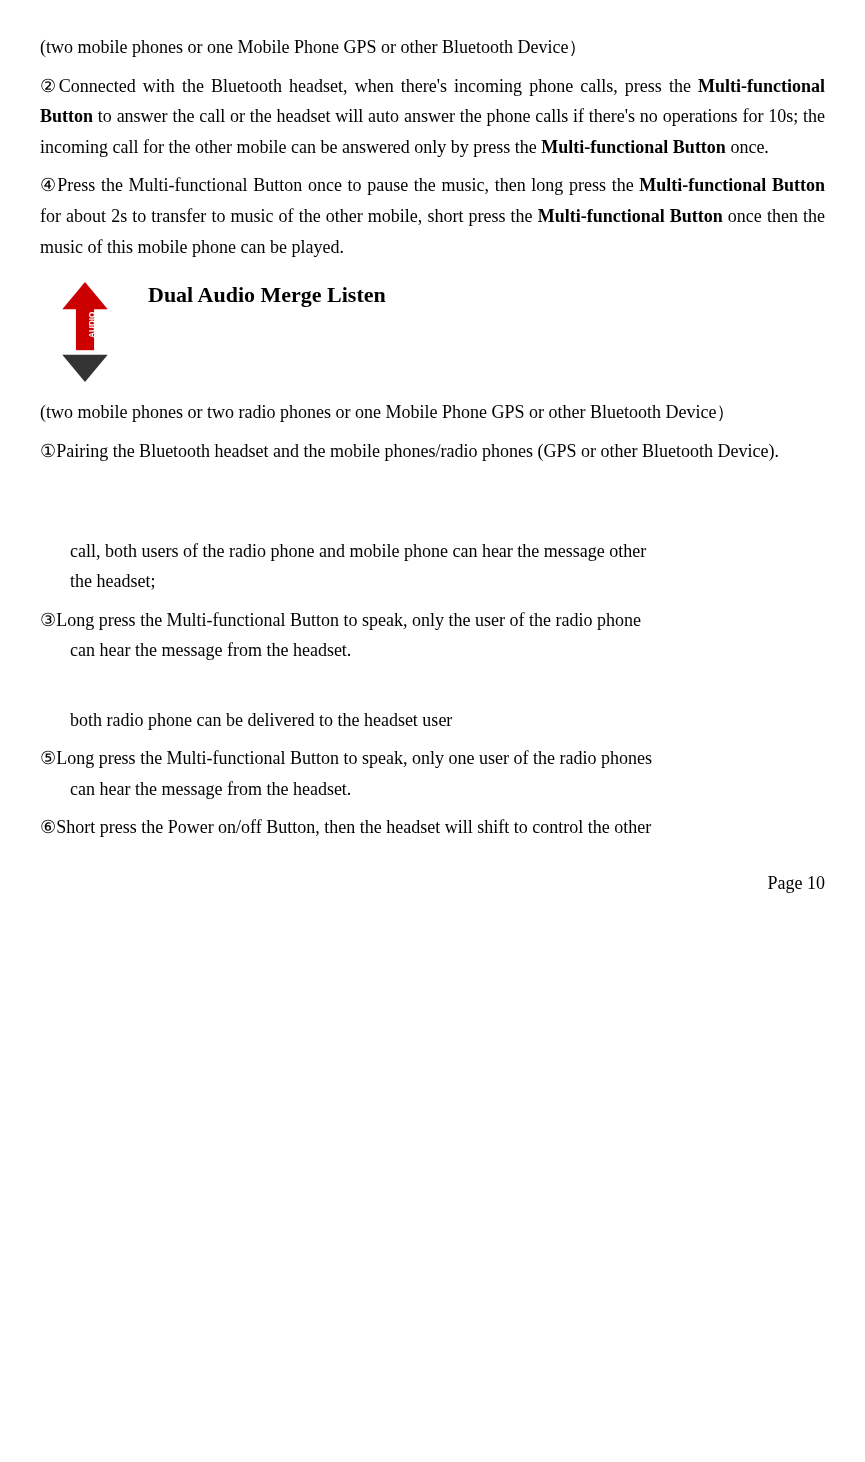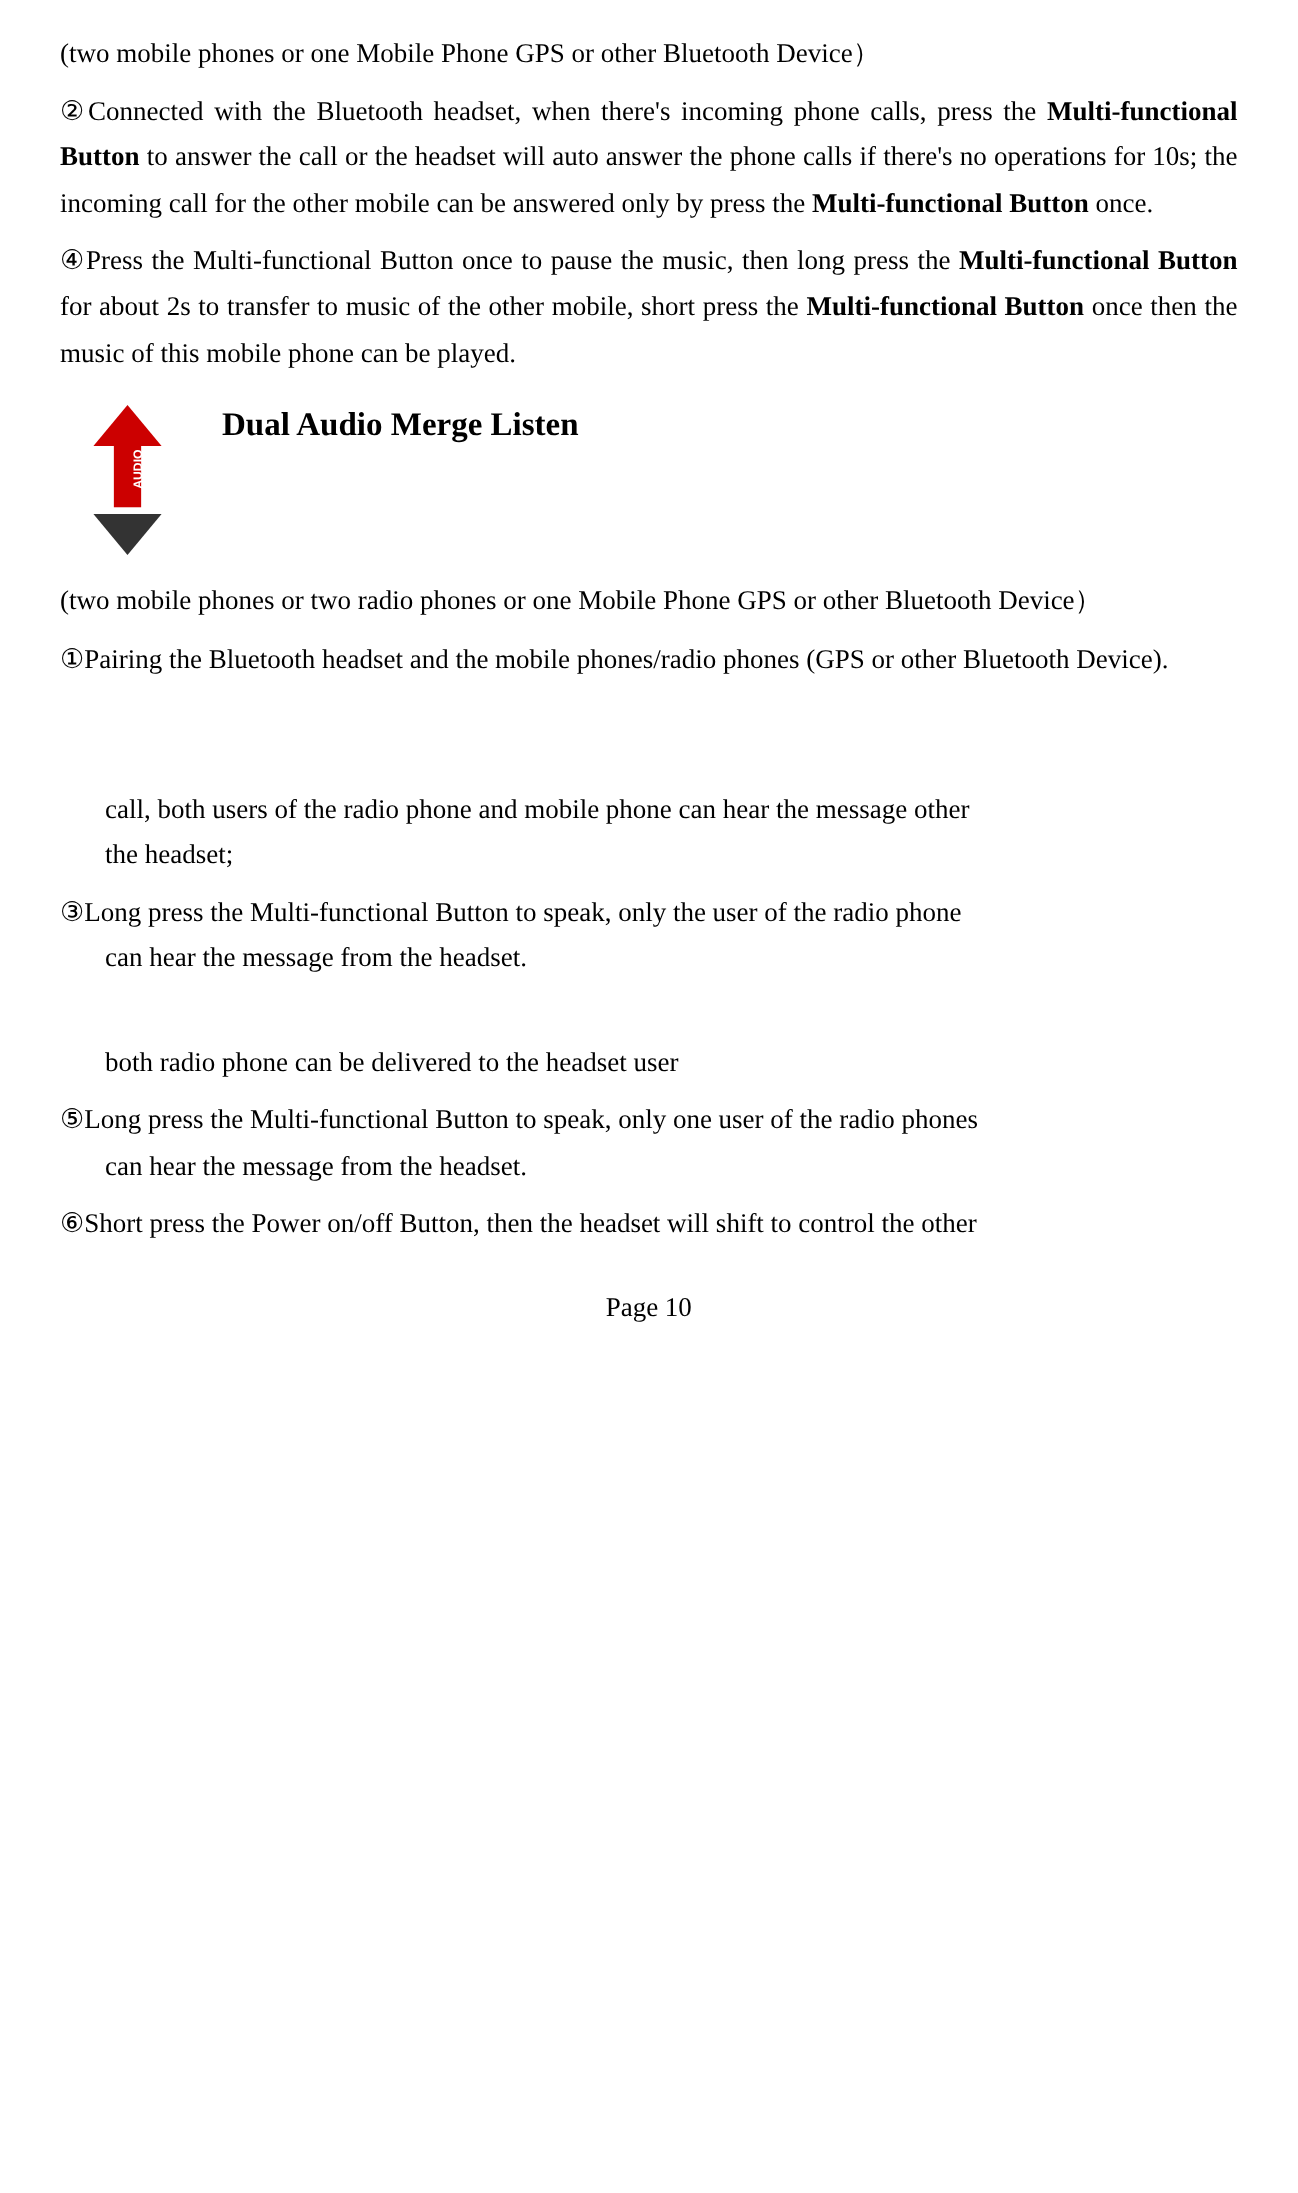--- a/index.html
+++ b/index.html
@@ -11,21 +11,21 @@
       width: 865px;
       min-height: 1462px;
       background: #ffffff;
       font-family: "Times New Roman", Times, serif;
       font-size: 18px;
       color: #000000;
       padding: 20px 40px 40px 40px;
     }
     .page-content {
       max-width: 785px;
-      margin: 0 auto;
+      margin: 12px auto;
     }
     .block {
       margin-bottom: 8px;
       line-height: 1.7;
       text-align: justify;
     }
     .bold {
       font-weight: bold;
     }
     .section-heading {
@@ -37,21 +37,21 @@
       display: flex;
       margin: 20px 0 10px 0;
     }
     .audio-svg {
       width: 90px;
       height: 100px;
       margin-right: 18px;
       flex-shrink: 0;
     }
     .page-number-area {
-      text-align: center;
+      text-align: right;
       margin-top: 30px;
       font-size: 18px;
     }
     .indented {
       padding-left: 30px;
     }
   </style>
 </head>
 <body>
 

